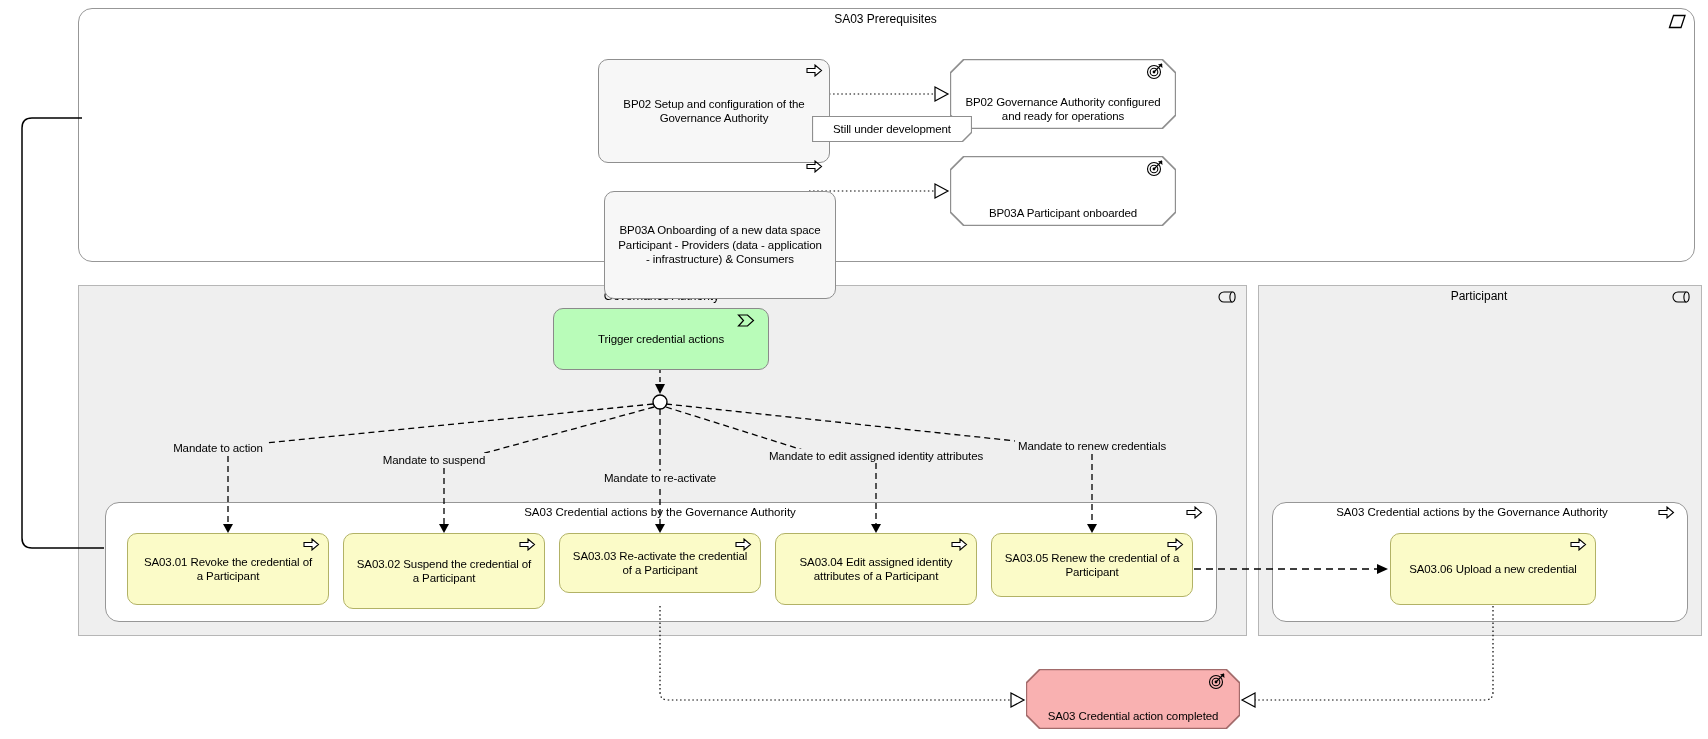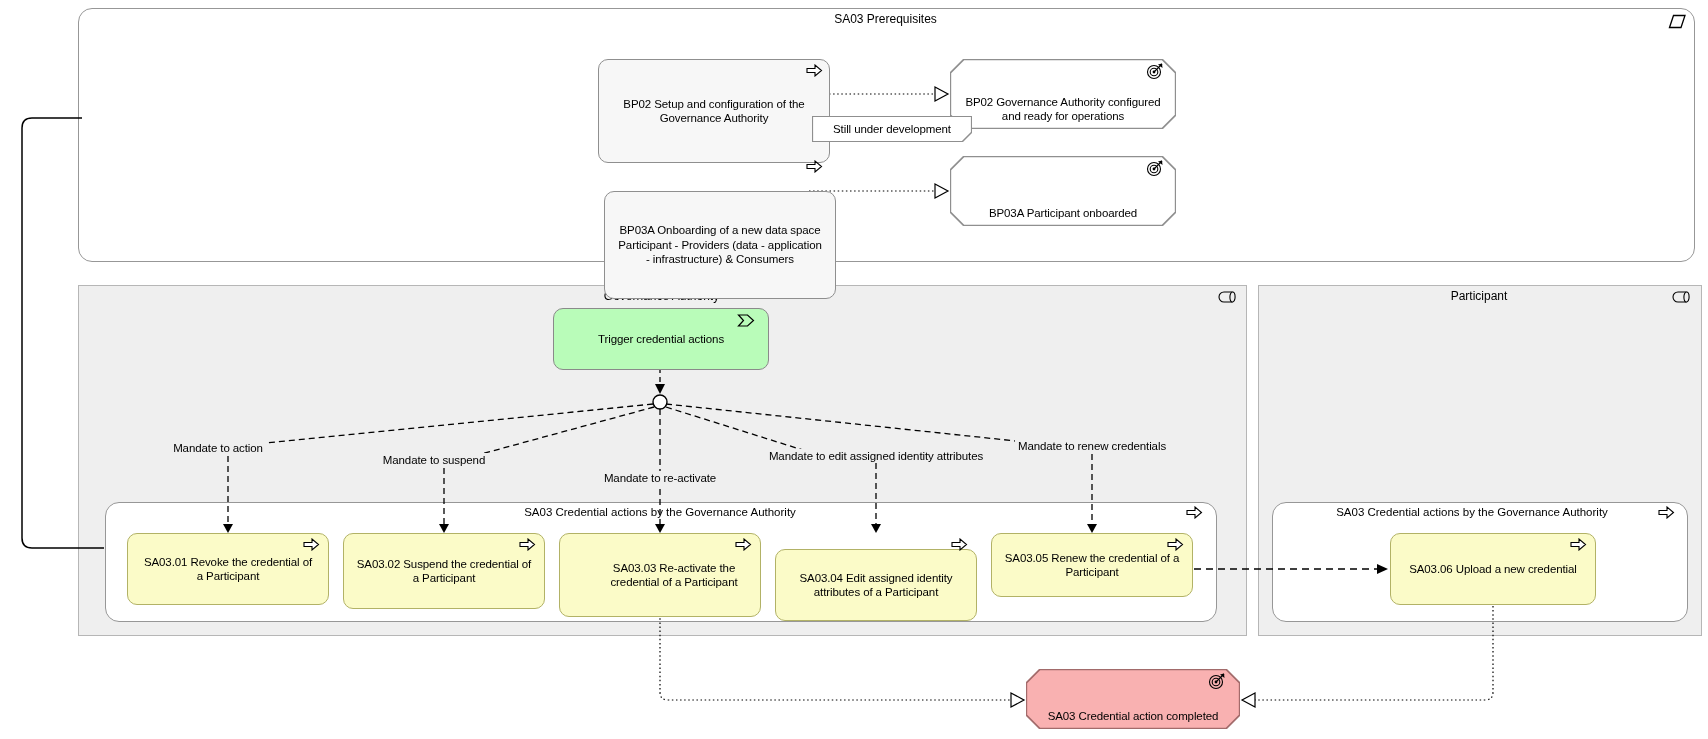--- a/index.html
+++ b/index.html
@@ -121,28 +121,28 @@
     <path d="M1,4.5 H9 V1 L15.5,6.5 L9,12 V8.5 H1 Z" fill="#fff" stroke="#000" stroke-width="1.1"></path>
   </svg>
 
   <div class="abs actionbox ctr lbl" style="left:343px;top:533px;width:202px;height:76px;box-sizing:border-box;">
     <span>SA03.02 Suspend the credential of a Participant</span>
   </div>
   <svg class="abs icon" style="left:519px;top:538px;" width="17" height="13" viewBox="0 0 17 13">
     <path d="M1,4.5 H9 V1 L15.5,6.5 L9,12 V8.5 H1 Z" fill="#fff" stroke="#000" stroke-width="1.1"></path>
   </svg>
 
-  <div class="abs actionbox ctr lbl" style="left:559px;top:533px;width:202px;height:84px;box-sizing:border-box;padding-left:40px;">
+  <div class="abs actionbox ctr lbl" style="left:559px;top:533px;width:202px;height:60px;box-sizing:border-box;">
     <span>SA03.03 Re-activate the credential of a Participant</span>
   </div>
   <svg class="abs icon" style="left:735px;top:538px;" width="17" height="13" viewBox="0 0 17 13">
     <path d="M1,4.5 H9 V1 L15.5,6.5 L9,12 V8.5 H1 Z" fill="#fff" stroke="#000" stroke-width="1.1"></path>
   </svg>
 
-  <div class="abs actionbox ctr lbl" style="left:775px;top:533px;width:202px;height:72px;box-sizing:border-box;margin-top:16px;">
+  <div class="abs actionbox ctr lbl" style="left:775px;top:533px;width:202px;height:72px;box-sizing:border-box;">
     <span>SA03.04 Edit assigned identity attributes of a Participant</span>
   </div>
   <svg class="abs icon" style="left:951px;top:538px;" width="17" height="13" viewBox="0 0 17 13">
     <path d="M1,4.5 H9 V1 L15.5,6.5 L9,12 V8.5 H1 Z" fill="#fff" stroke="#000" stroke-width="1.1"></path>
   </svg>
 
   <div class="abs actionbox ctr lbl" style="left:991px;top:533px;width:202px;height:64px;box-sizing:border-box;">
     <span>SA03.05 Renew the credential of a Participant</span>
   </div>
   <svg class="abs icon" style="left:1167px;top:538px;" width="17" height="13" viewBox="0 0 17 13">

